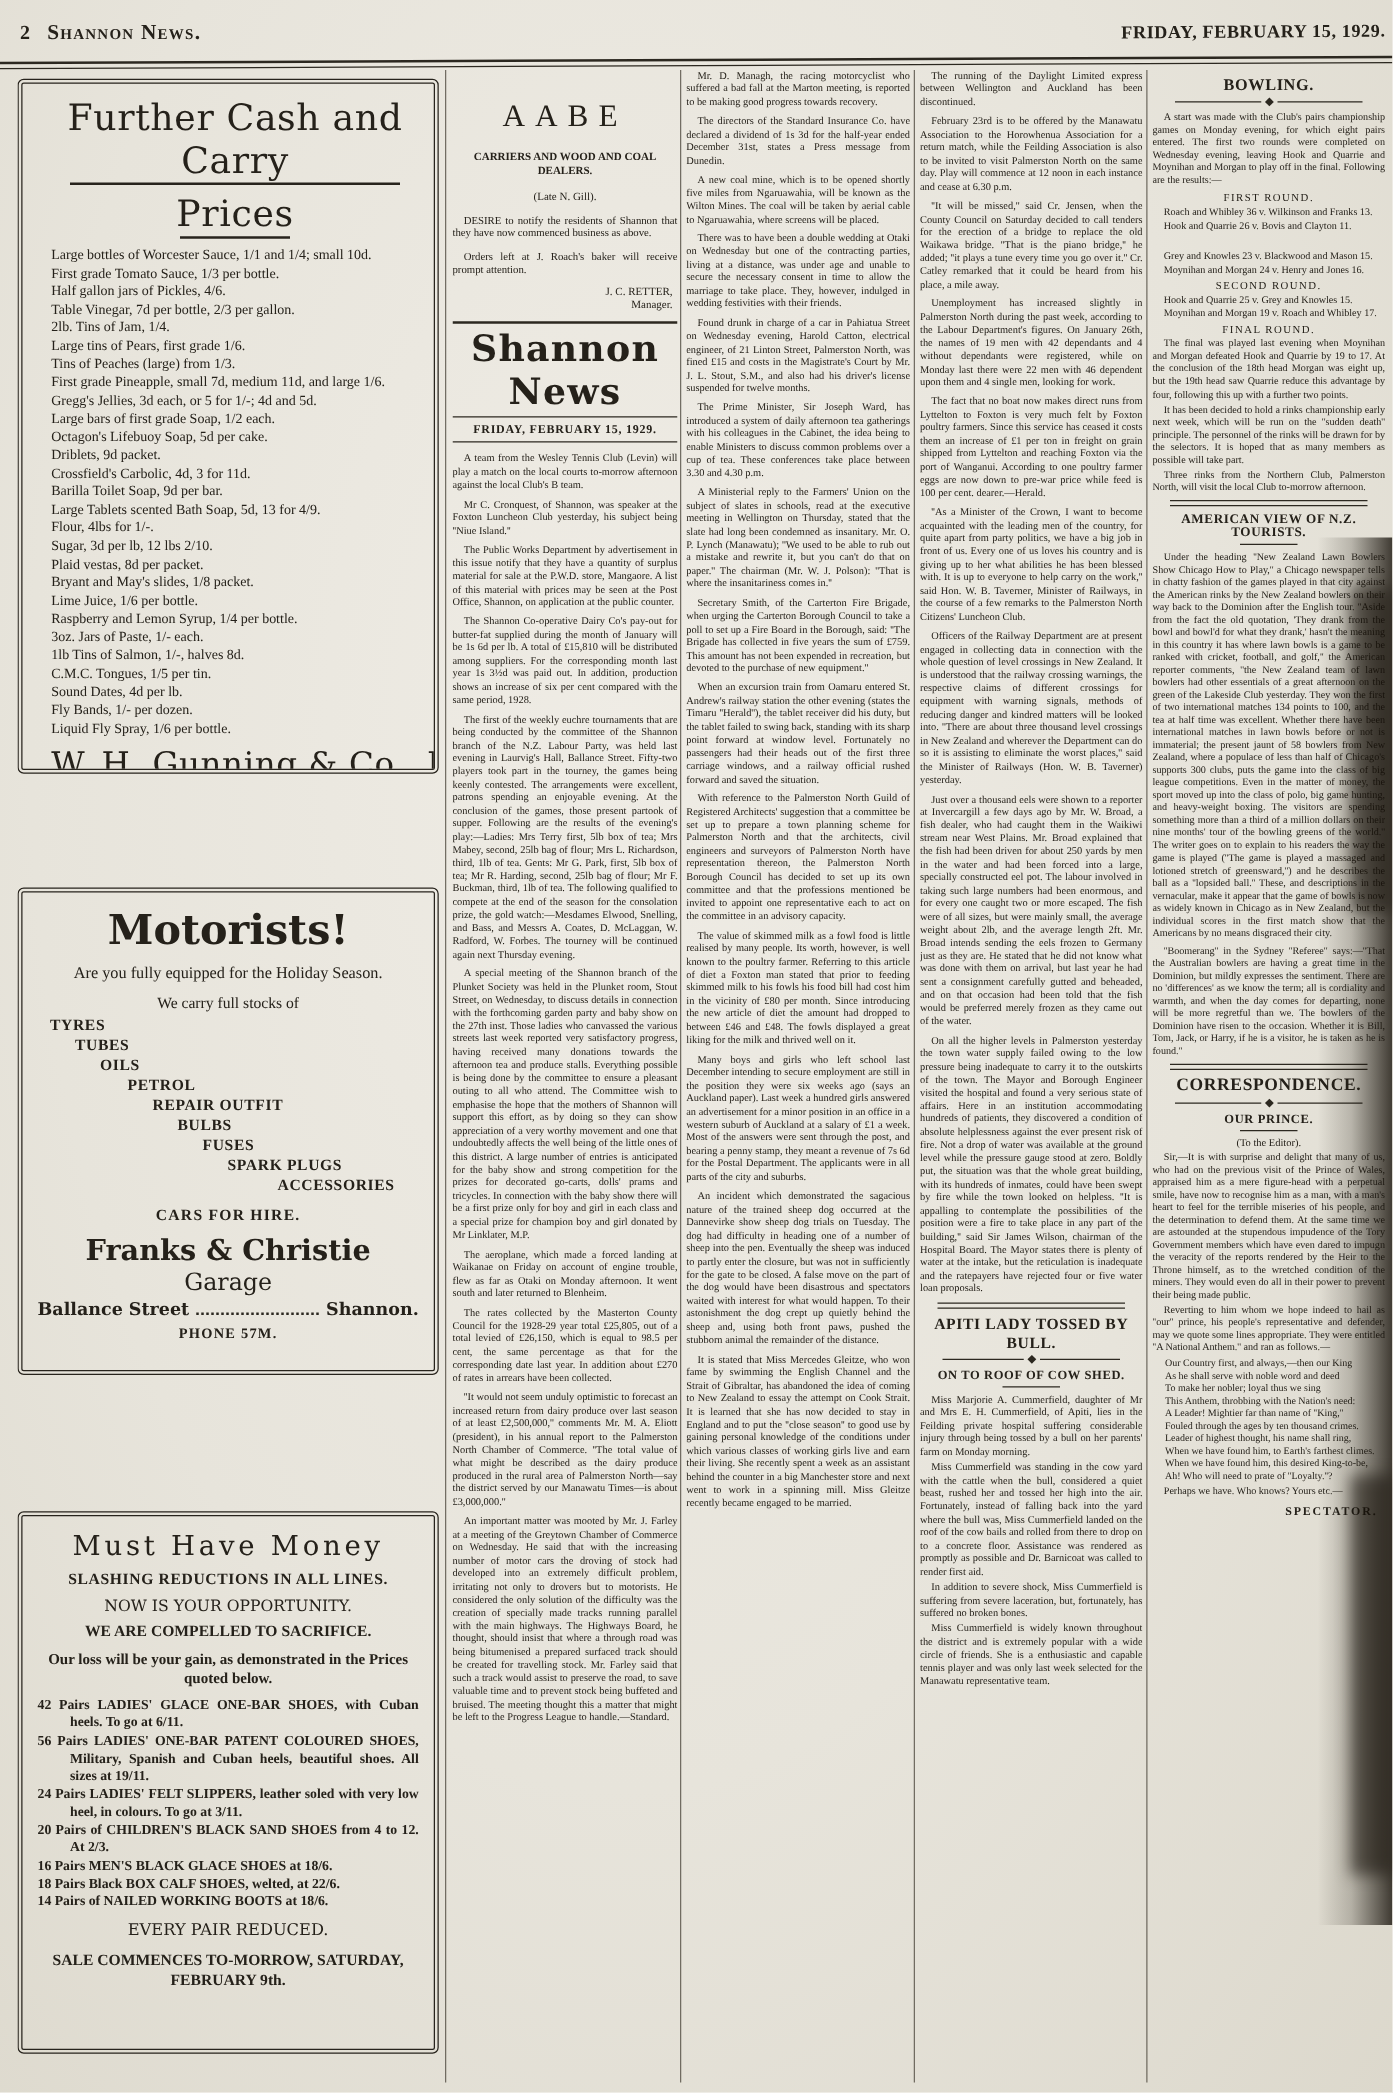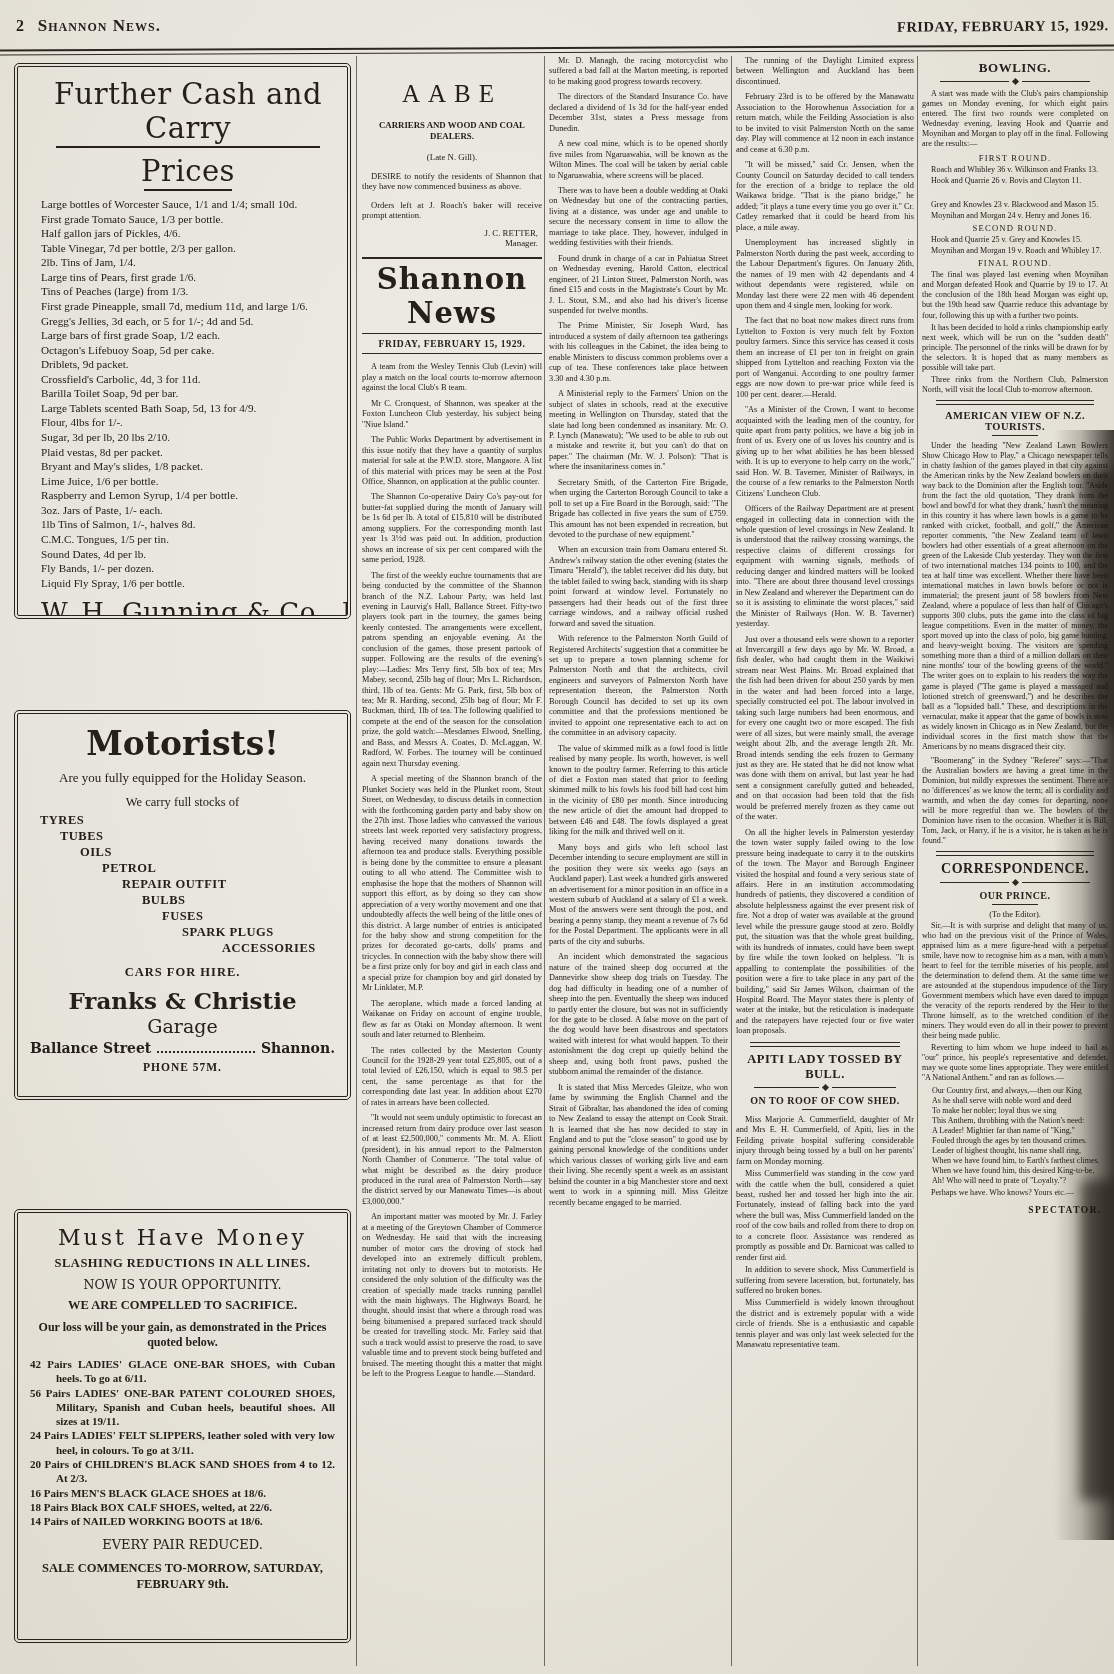--- a/index.html
+++ b/index.html
@@ -130,21 +130,21 @@
           <p class="price-item">Tins of Peaches (large) from 1/3.</p>
           <p class="price-item">First grade Pineapple, small 7d, medium 11d, and large 1/6.</p>
           <p class="price-item">Gregg's Jellies, 3d each, or 5 for 1/-; 4d and 5d.</p>
           <p class="price-item">Large bars of first grade Soap, 1/2 each.</p>
           <p class="price-item">Octagon's Lifebuoy Soap, 5d per cake.</p>
           <p class="price-item">Driblets, 9d packet.</p>
           <p class="price-item">Crossfield's Carbolic, 4d, 3 for 11d.</p>
           <p class="price-item">Barilla Toilet Soap, 9d per bar.</p>
           <p class="price-item">Large Tablets scented Bath Soap, 5d, 13 for 4/9.</p>
           <p class="price-item">Flour, 4lbs for 1/-.</p>
-          <p class="price-item">Sugar, 3d per lb, 20 lbs 2/10.</p>
+          <p class="price-item">Sugar, 3d per lb, 12 lbs 2/10.</p>
           <p class="price-item">Plaid vestas, 8d per packet.</p>
           <p class="price-item">Bryant and May's slides, 1/8 packet.</p>
           <p class="price-item">Lime Juice, 1/6 per bottle.</p>
           <p class="price-item">Raspberry and Lemon Syrup, 1/4 per bottle.</p>
           <p class="price-item">3oz. Jars of Paste, 1/- each.</p>
           <p class="price-item">1lb Tins of Salmon, 1/-, halves 8d.</p>
           <p class="price-item">C.M.C. Tongues, 1/5 per tin.</p>
           <p class="price-item">Sound Dates, 4d per lb.</p>
           <p class="price-item">Fly Bands, 1/- per dozen.</p>
           <p class="price-item">Liquid Fly Spray, 1/6 per bottle.</p>

